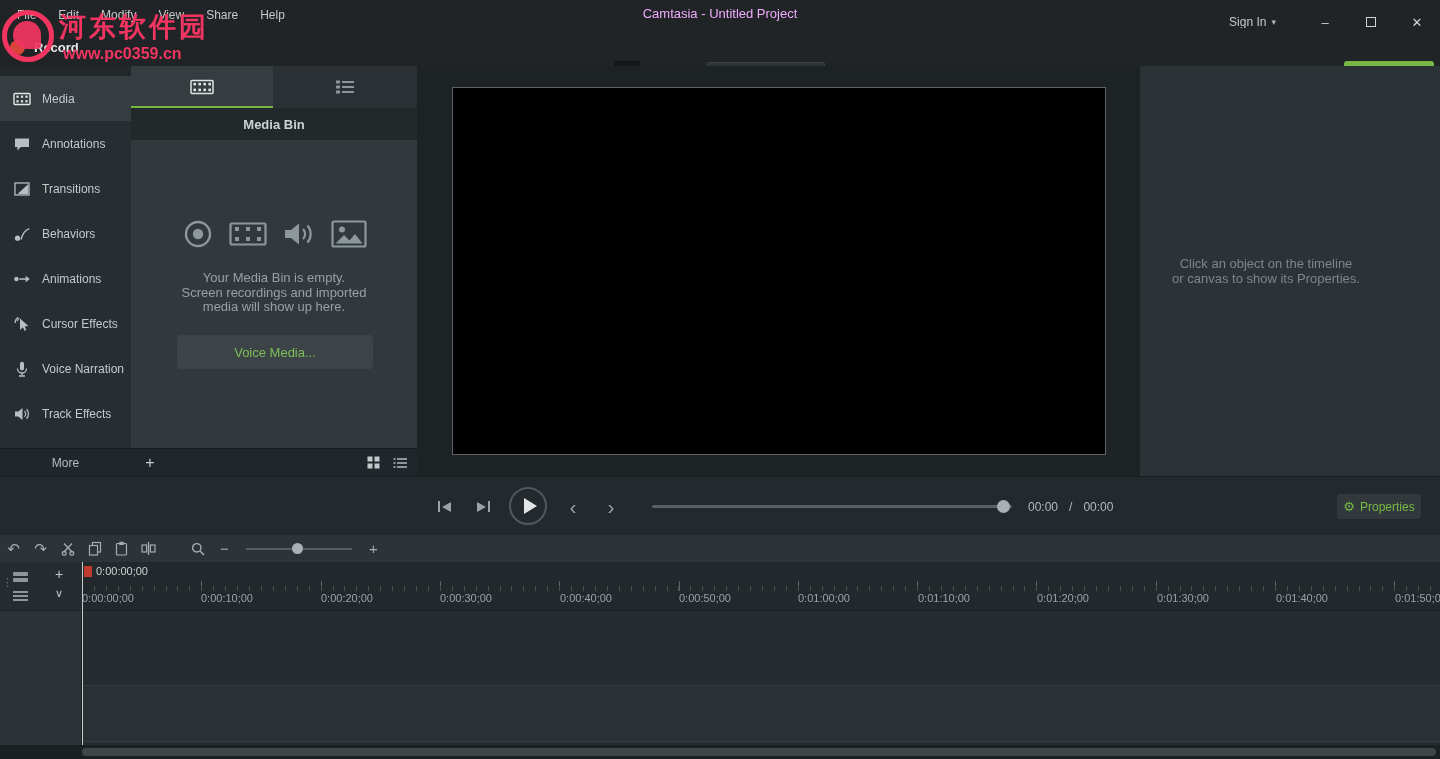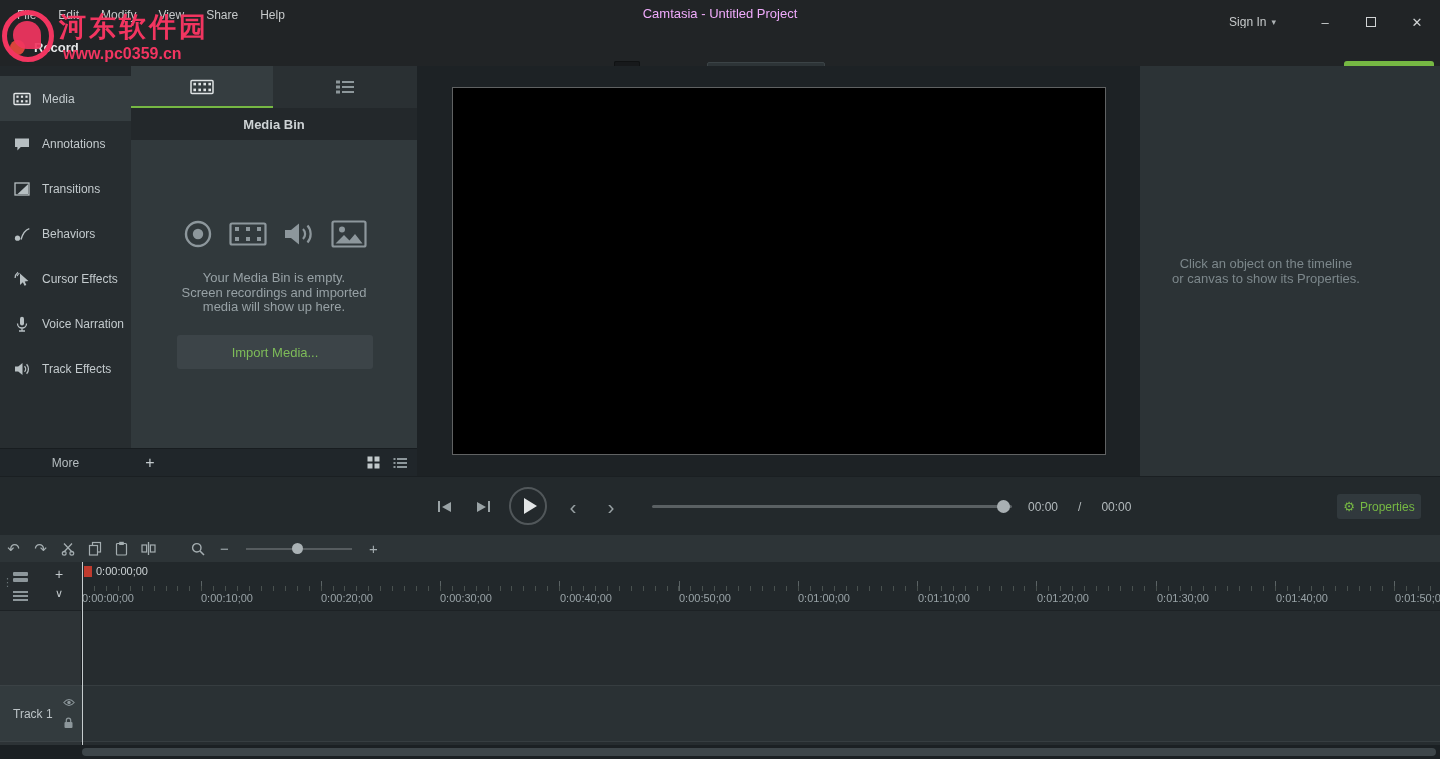--- a/index.html
+++ b/index.html
@@ -66,21 +66,21 @@
   .playback{position:absolute;left:0;top:476px;width:1440px;height:59px;background:#23292c;border-top:1px solid #1a1f22}
   .pb-btn{position:absolute;top:0;height:59px;display:flex;align-items:center;justify-content:center;gap:2px;color:#9aa3a6}
   .tri-left{width:0;height:0;border-top:5px solid transparent;border-bottom:5px solid transparent;border-right:9px solid #9aa3a6}
   .tri-right{width:0;height:0;border-top:5px solid transparent;border-bottom:5px solid transparent;border-left:9px solid #9aa3a6}
   .pf-bar{width:2px;height:11px;background:#9aa3a6}
   .play-btn{position:absolute;left:509px;top:10px;width:38px;height:38px;border-radius:50%;border:2px solid #51575a;display:flex;align-items:center;justify-content:center}
   .play-tri{width:0;height:0;border-top:8px solid transparent;border-bottom:8px solid transparent;border-left:13px solid #e2e5e6;margin-left:4px}
   .pb-chev{font-size:21px;line-height:59px;color:#98a1a4}
   .pb-slider{position:absolute;left:652px;top:28px;width:360px;height:3px;background:#5a6063;border-radius:2px}
   .pb-handle{position:absolute;right:2px;top:-5px;width:13px;height:13px;border-radius:50%;background:#a9b0b3}
-  .pb-time{position:absolute;left:1028px;top:0;height:59px;display:flex;align-items:center;gap:20px;font-size:12px;color:#b3babd}
+  .pb-time{position:absolute;left:1028px;top:0;height:59px;display:flex;align-items:center;gap:11px;font-size:12px;color:#b3babd}
   .props-btn{position:absolute;right:19px;top:17px;width:84px;height:25px;background:#31393d;border-radius:3px;display:flex;align-items:center;justify-content:center;gap:5px}
   .props-btn .gear{font-size:13px;color:var(--accent-green,#76b843);line-height:1}
   .props-btn .lbl{font-size:12px;color:var(--accent-green,#76b843)}
 
   
   .tl-toolbar{position:absolute;left:0;top:535px;width:1440px;height:27px;background:#2d3437;display:flex;align-items:center}
   .tlt-icon{width:27px;height:27px;display:flex;align-items:center;justify-content:center;color:#a4adb0;font-size:15px}
   .tl-zoom{display:flex;align-items:center;margin-left:22px}
   .tlz-slider{width:106px;height:2px;background:#565c5f;margin:0 8px;position:relative}
   .tlz-handle{position:absolute;left:46px;top:-5px;width:11px;height:11px;border-radius:50%;background:#aab2b5}
@@ -211,20 +211,28 @@
           <path d="M15 4.2 V14 H4.6 Z" fill="#b7bfc2"></path>
         </svg>
       <span class="side-label">Transitions</span>
     </div>
     <div class="side-item">
       <svg class="side-icon" width="18" height="18" viewBox="0 0 18 18">
           <circle cx="4.5" cy="13.2" r="2.6" fill="#b7bfc2"></circle>
           <path d="M8 14.5 Q10.5 5.5 16.3 3.6" stroke="#b7bfc2" stroke-width="1.5" fill="none"></path>
         </svg>
       <span class="side-label">Behaviors</span>
+    </div>
+    <div class="side-item">
+      <svg class="side-icon" width="18" height="18" viewBox="0 0 18 18">
+          <circle cx="3.4" cy="9" r="2.2" fill="#b7bfc2"></circle>
+          <rect x="6.3" y="8.3" width="7" height="1.5" fill="#b7bfc2"></rect>
+          <path d="M12.6 5.7 L16.8 9 L12.6 12.3 Z" fill="#b7bfc2"></path>
+        </svg>
+      <span class="side-label">Animations</span>
     </div>
     <div class="side-item">
       <svg class="side-icon" width="18" height="18" viewBox="0 0 18 18">
           <path d="M7 3.5 V15 l2.9 -2.7 1.6 3.5 1.8 -0.9 -1.6 -3.4 3.7 -0.4 Z" fill="#b7bfc2"></path>
           <path d="M4.2 6.2 A4.6 4.6 0 0 1 6.4 3.2" stroke="#b7bfc2" stroke-width="1.2" fill="none"></path>
           <path d="M2.1 8 A7.6 7.6 0 0 1 5 2.2" stroke="#b7bfc2" stroke-width="1.2" fill="none"></path>
         </svg>
       <span class="side-label">Cursor Effects</span>
     </div>
     <div class="side-item">
@@ -298,21 +306,21 @@
           <circle cx="11" cy="9.5" r="3" fill="#8d979c"></circle>
           <path d="M4.5 23.5 l8.5 -8.5 5.5 5.5 5.5 -6.5 7.5 9.5 Z" fill="#8d979c"></path>
         </svg>
     </div>
     <div class="bin-text">
       <div>Your Media Bin is empty.</div>
       <div>Screen recordings and imported</div>
       <div>media will show up here.</div>
     </div>
     <div class="import-btn">
-      <span>Import Media...</span>
+      <span>Voice Media...</span>
     </div>
     <div class="bin-bottom">
       <div class="bin-add">
           <span>+</span>
         </div>
       <div class="bin-views">
         <svg width="13" height="13" viewBox="0 0 13 13">
             <rect x="0.5" y="0.5" width="5" height="5" fill="#c2c9cb"></rect>
             <rect x="7.5" y="0.5" width="5" height="5" fill="#c2c9cb"></rect>
             <rect x="0.5" y="7.5" width="5" height="5" fill="#c2c9cb"></rect>
@@ -459,31 +467,20 @@
       <div class="corner-btn" style="top:23px;font-size:11px">
           <span>∨</span>
         </div>
     </div>
   </div>
 
   <div class="tracks">
     <div class="tracks-head-col"></div>
     <div class="track-row">
       <div class="track-lane"></div>
-      <div class="track-row-head">
-        <span class="track-name">Track 1</span>
-        <svg class="track-eye" width="12" height="9" viewBox="0 0 12 9">
-            <path d="M0.8 4.5 Q6 -1.5 11.2 4.5 Q6 10.5 0.8 4.5 Z" fill="none" stroke="#8d979b" stroke-width="1.1"></path>
-            <circle cx="6" cy="4.5" r="1.7" fill="#8d979b"></circle>
-          </svg>
-        <svg class="track-lock" width="11" height="12" viewBox="0 0 11 12">
-            <rect x="1.5" y="5" width="8" height="6" rx="1" fill="#8d979b"></rect>
-            <path d="M3.3 5 V3.4 a2.2 2.2 0 0 1 4.4 0 V5" fill="none" stroke="#8d979b" stroke-width="1.2"></path>
-          </svg>
-      </div>
     </div>
   </div>
 
   <div class="playhead-line"></div>
 
   <div class="hscroll">
     <div class="hscroll-thumb"></div>
   </div>
 
   <div class="watermark">

